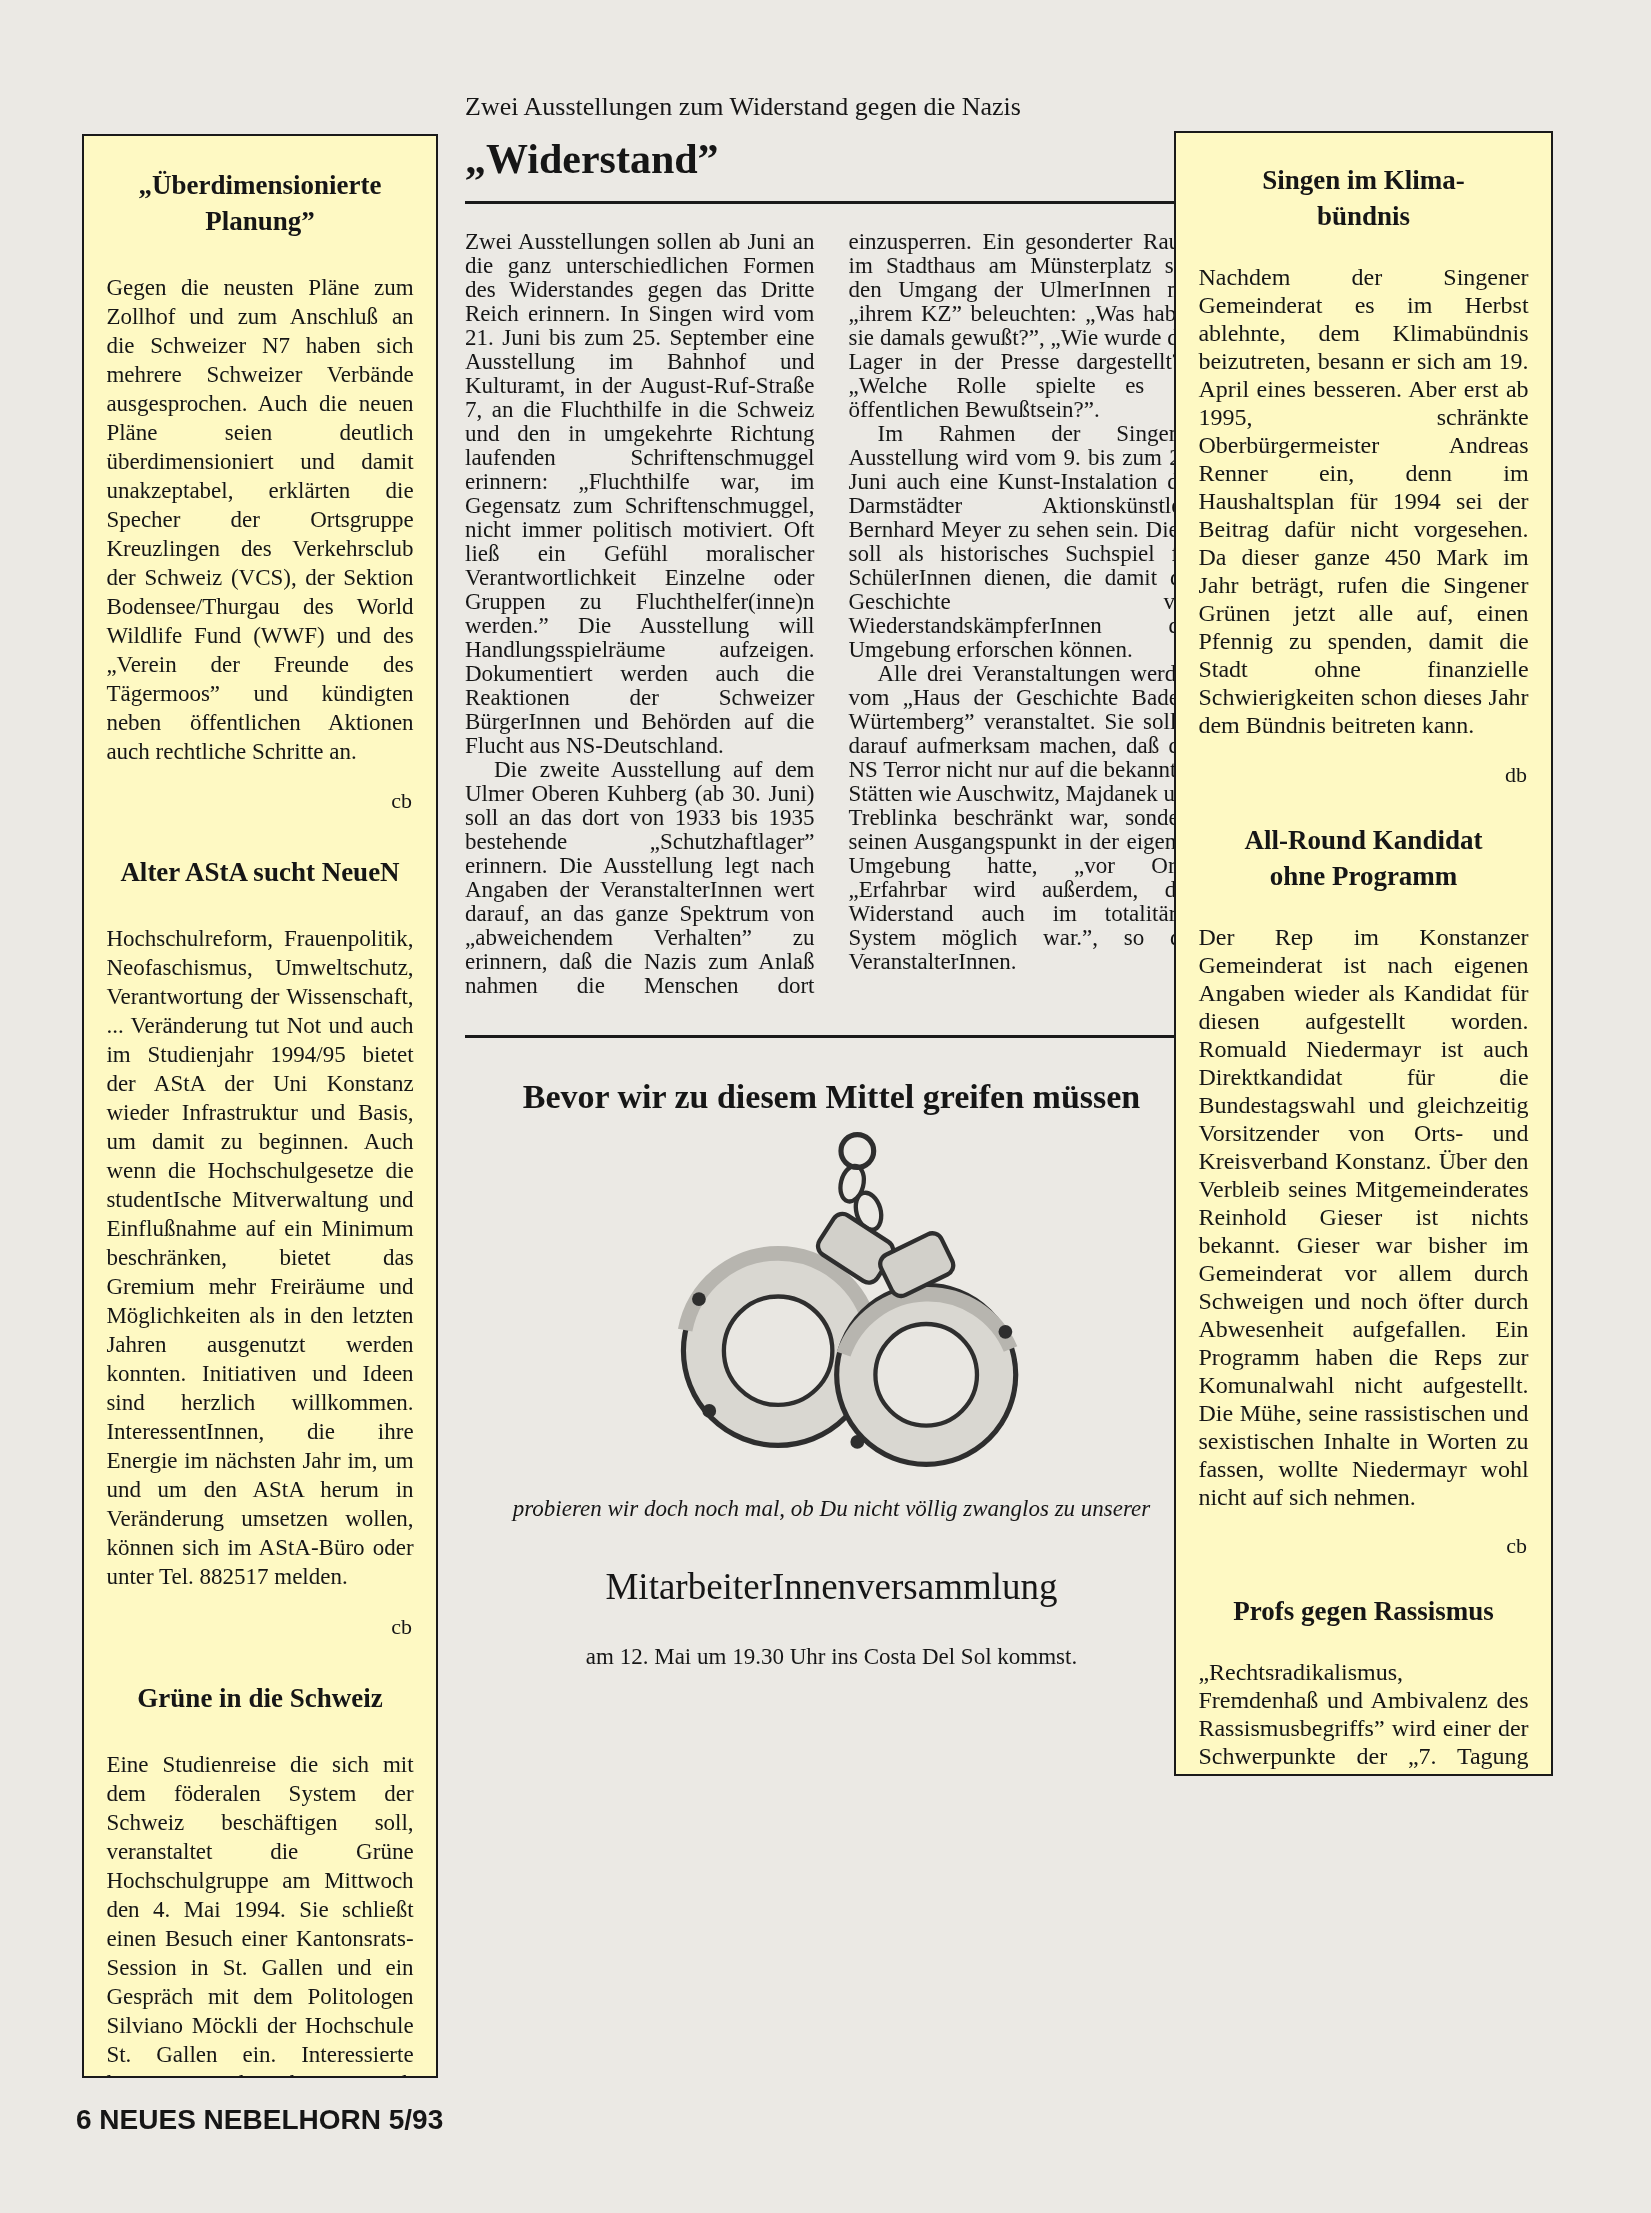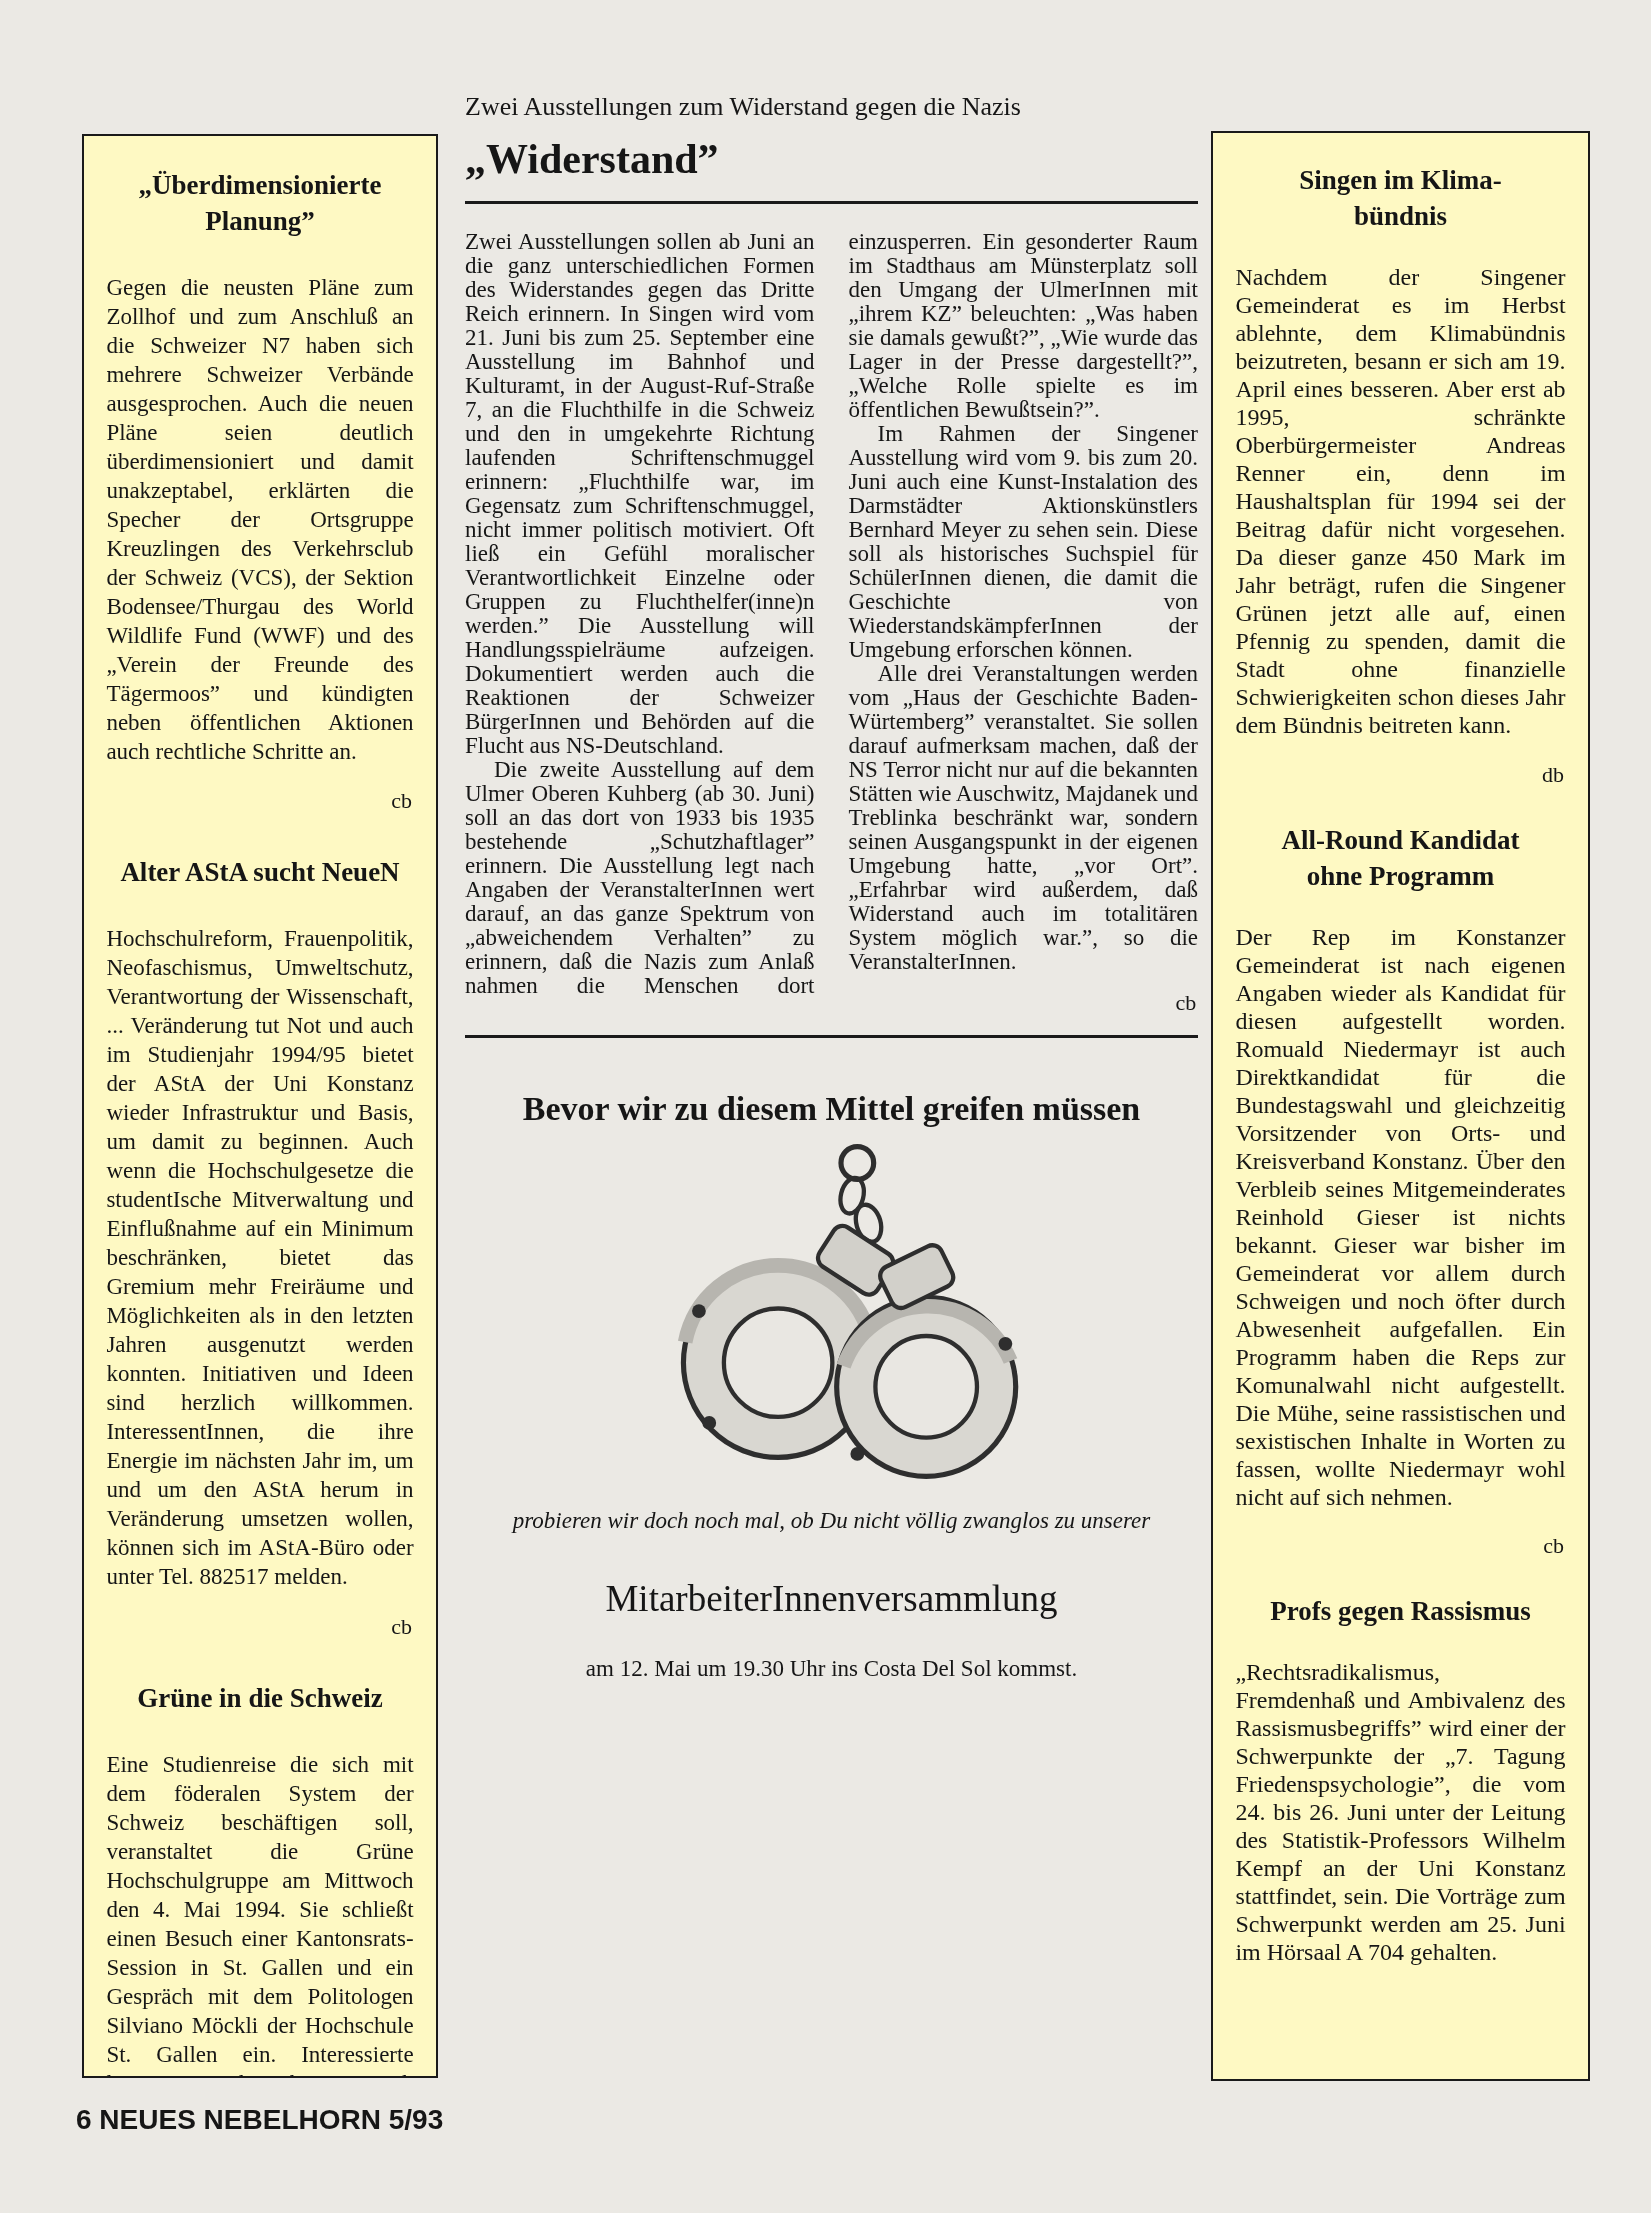--- a/index.html
+++ b/index.html
@@ -13,21 +13,21 @@
   }
   .box{
     position:absolute;
     background:#fef9c3;
     border:2.6px solid #1a1a1a;
     box-sizing:border-box;
     padding:22.4px 22.4px;
     overflow:hidden;
   }
   #left-box{left:82px;top:134px;width:356px;height:1944px;}
-  #right-box{left:1211px;top:131px;width:379px;height:1950px;}
+  #right-box{left:1174px;top:131px;width:379px;height:1645px;}
 
   .sec-title{
     font-weight:bold;
     text-align:center;
     font-size:27px;
     line-height:36px;
     white-space:pre-line;
     margin:40px 0 34px;
   }
   .sec-title.first{margin-top:8.6px;}
@@ -62,21 +62,21 @@
   }
   .article p{margin:0;}
   .article p + p{text-indent:29px;}
   .article .byline{margin-top:17px;}
   .separator{
     border:none;
     border-top:3.4px solid #1a1a1a;
     margin:20.6px 0 0;
   }
   .invite{text-align:center;}
-  .invite-heading{font-size:34px;font-weight:bold;margin:52px 0 0;}
+  .invite-heading{font-size:34px;font-weight:bold;margin:40px 0 0;}
   .handcuffs-wrap{margin-top:3.4px;}
   .invite-line1{font-size:23px;margin:6.9px 0 0;text-align:center;font-style:italic;}
   .meeting{font-size:37px;font-weight:normal;margin:43px 0 0;text-align:center;}
   .invite-line2{font-size:23px;margin:36px 0 0;}
 
   #footer{
     position:absolute;left:76px;top:2104px;
     font-family:"Liberation Sans", sans-serif;
     font-weight:bold;
     font-size:28px;

